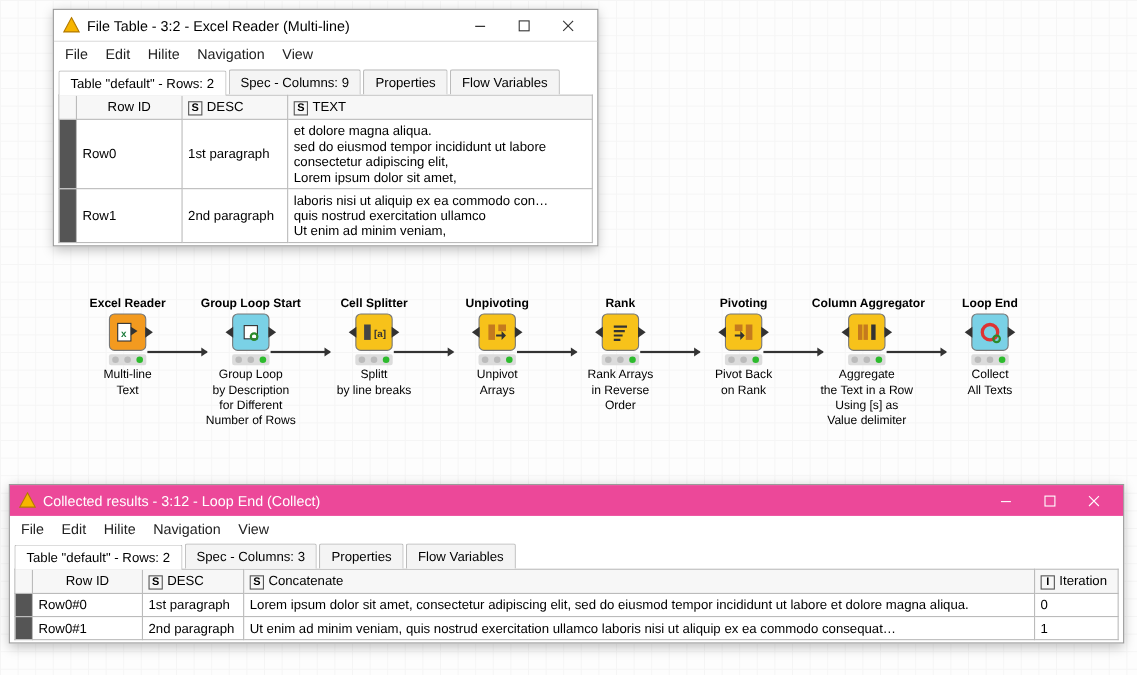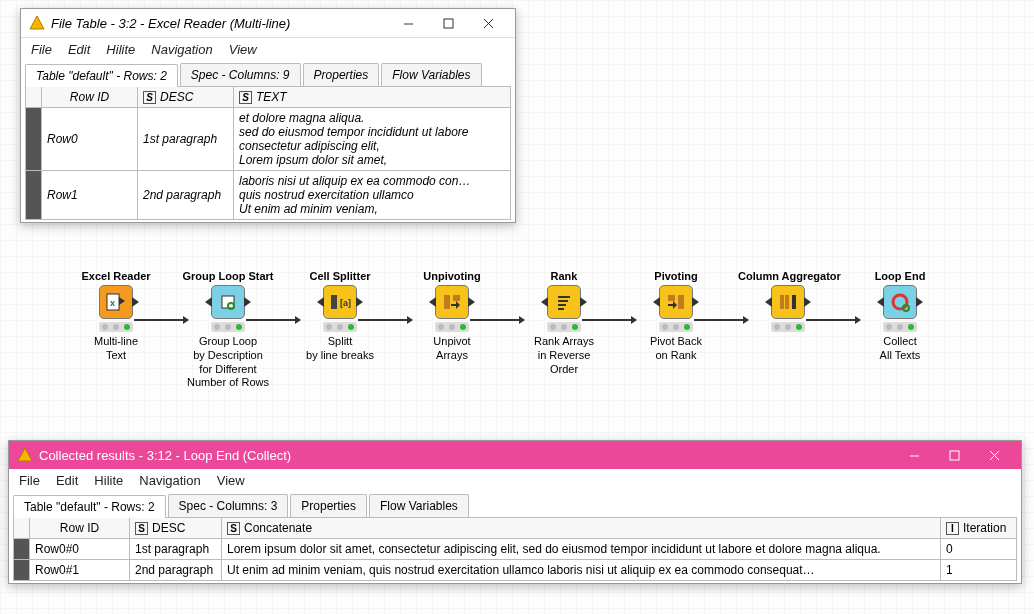--- a/index.html
+++ b/index.html
@@ -117,21 +117,21 @@
   }
   .wire::after {
     content:""; position:absolute; right:-1px; top:-3px;
     border-top:4px solid transparent; border-bottom:4px solid transparent;
     border-left:6px solid #333;
   }
 </style>
 </head>
 <body>
 
-<div class="win" style="left:20px; top:8px; width:496px;font-style:italic;">
+<div class="win" style="left:48px; top:8px; width:496px;">
   <div class="titlebar">
     <svg class="icon" viewBox="0 0 16 16">
         <polygon points="8,1 15,14 1,14" fill="#f7b500" stroke="#b37a00"></polygon>
       </svg>
     <span class="title">File Table - 3:2 - Excel Reader (Multi-line)</span>
     <div class="winbtns">
       <div class="winbtn">
           <svg viewBox="0 0 11 11">
             <line x1="1" y1="6" x2="10" y2="6" stroke="#333"></line>
           </svg>
@@ -337,20 +337,24 @@
           <rect x="3" y="3" width="4" height="14" fill="#c47a1e"></rect>
           <rect x="8" y="3" width="4" height="14" fill="#c47a1e"></rect>
           <rect x="15" y="3" width="4" height="14" fill="#333"></rect>
         </svg>
     </div>
     <div class="lights">
         <span></span>
         <span></span>
         <span class="on"></span>
       </div>
+    <div class="desc" style="white-space:pre-line">Aggregate
+the Text in a Row
+Using [s] as
+Value delimiter</div>
   </div>
 
   <div class="node" style="left:850px">
     <div class="nodelabel-top">Loop End</div>
     <div class="nodeicon" style="background:#7ad1e6">
       <span class="port in"></span>
       <span class="port out"></span>
       <svg width="22" height="22" viewBox="0 0 22 22">
           <circle cx="11" cy="11" r="7" fill="none" stroke="#d33" stroke-width="3"></circle>
           <circle cx="17" cy="17" r="3" fill="none" stroke="#2a8a2a" stroke-width="2"></circle>

